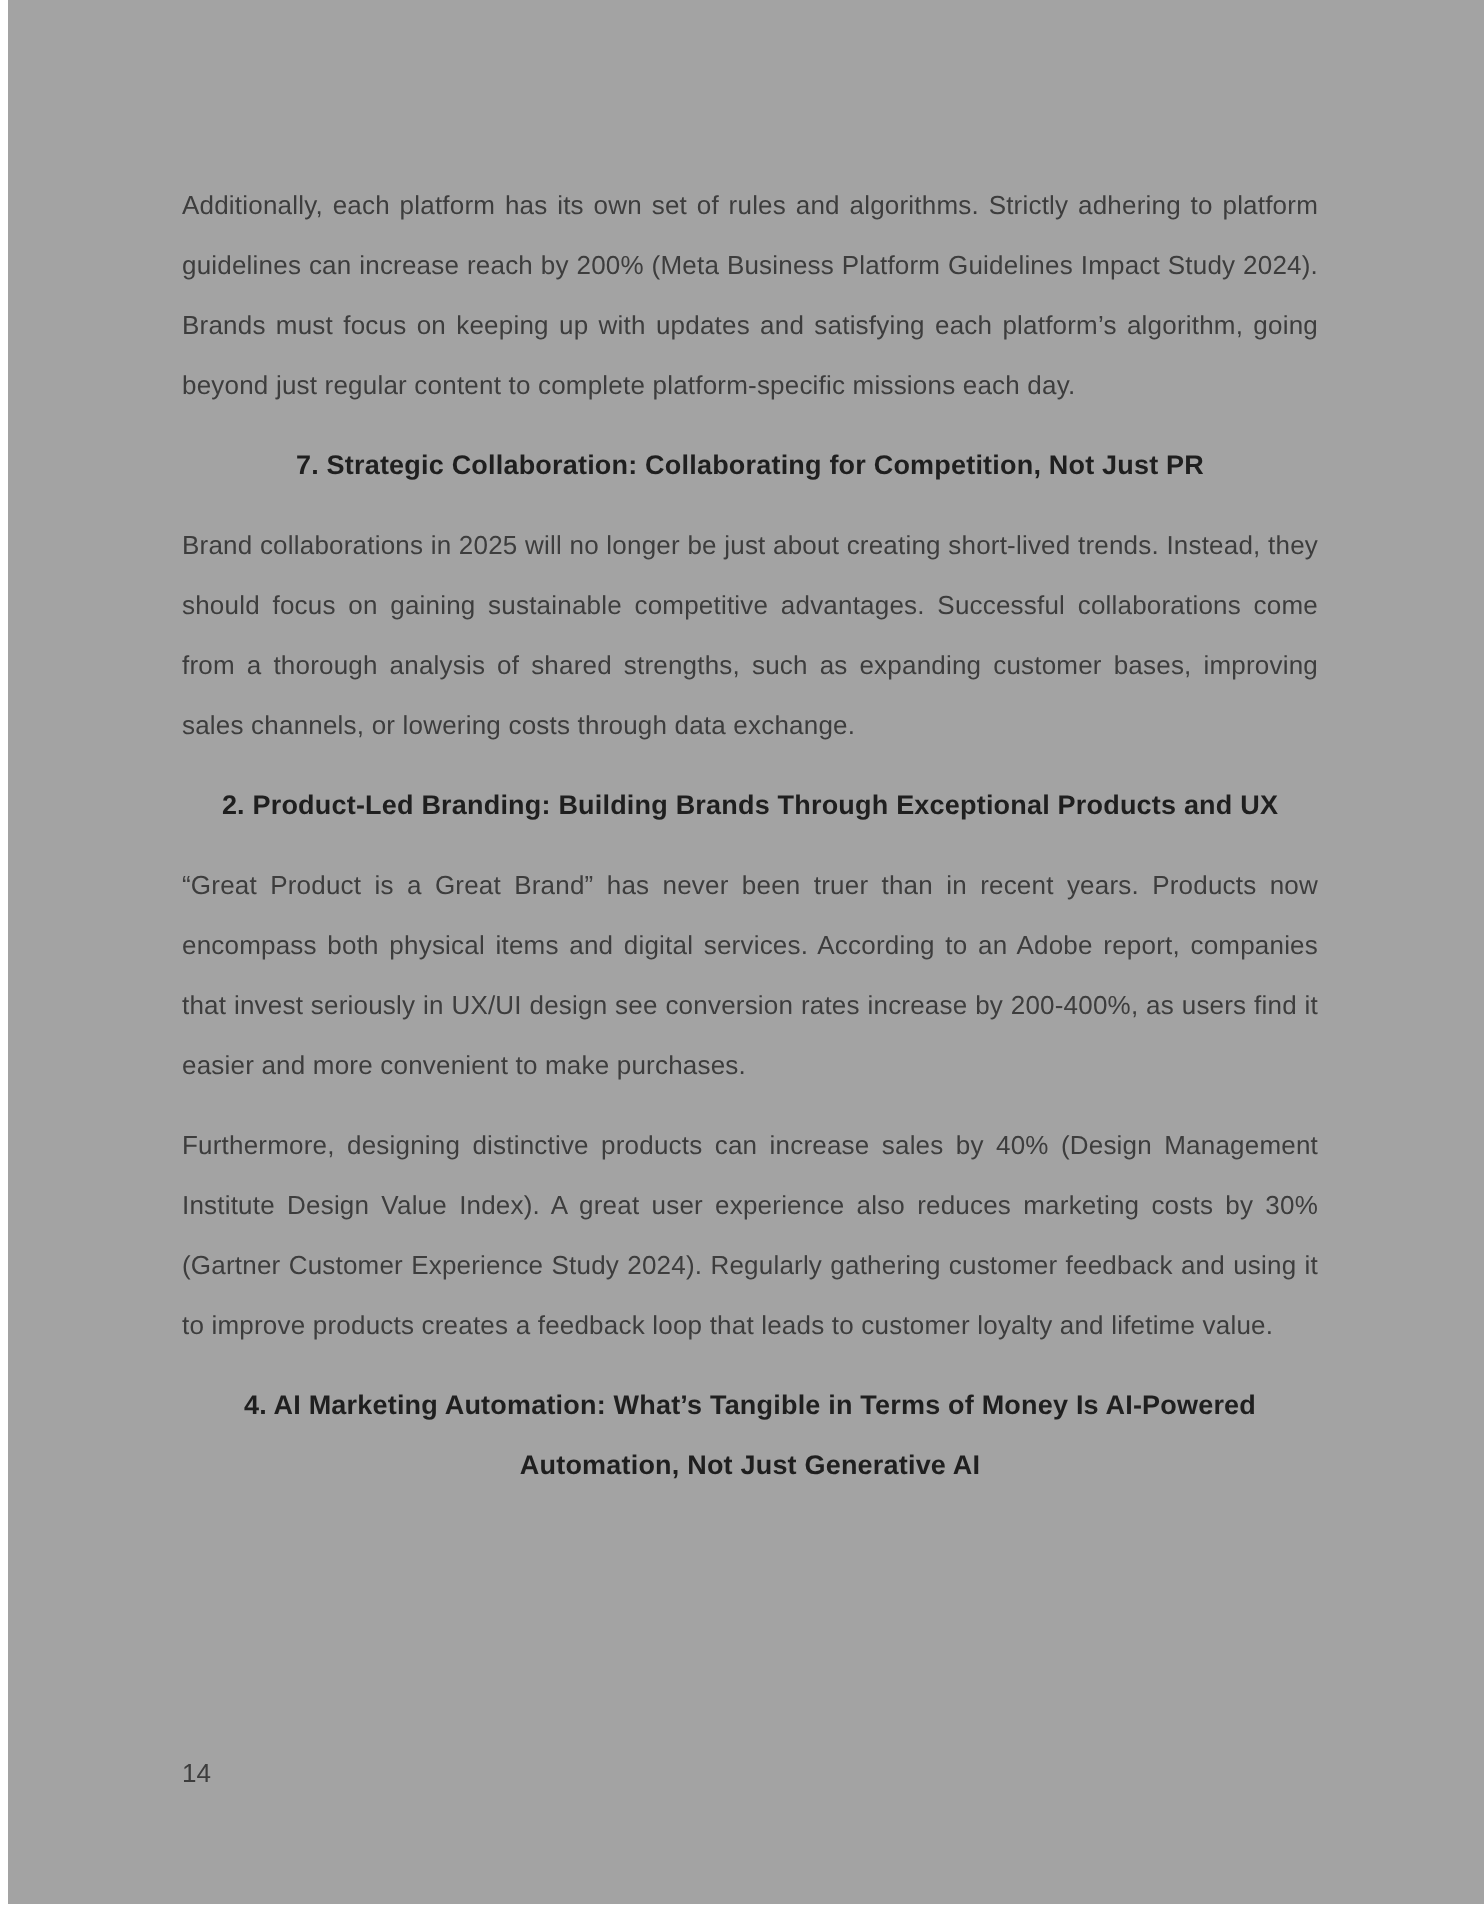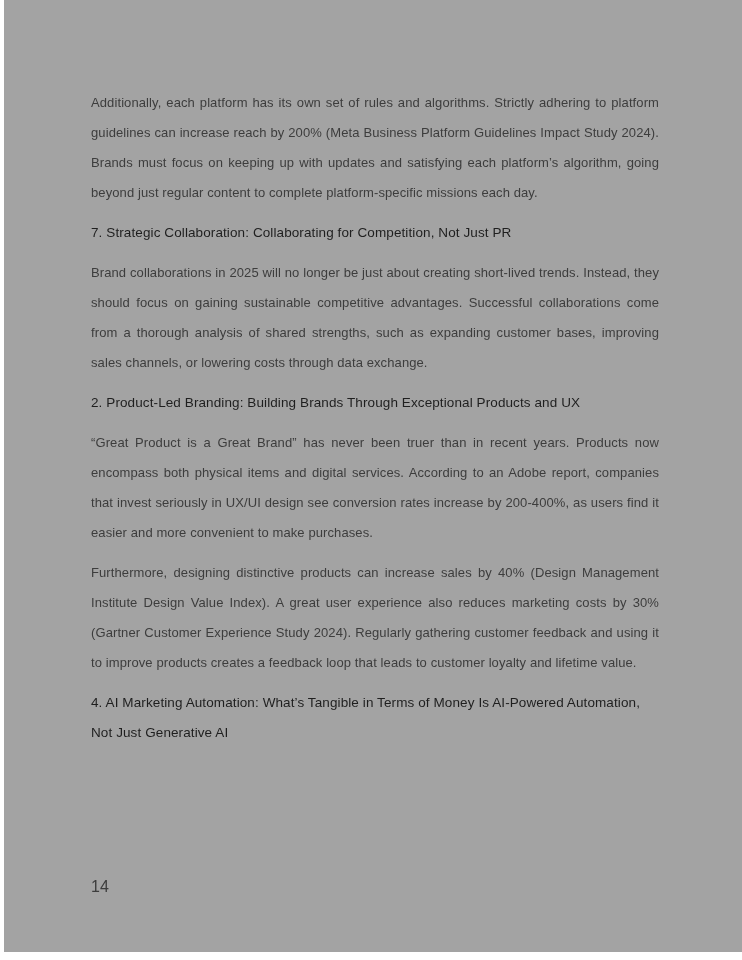--- a/index.html
+++ b/index.html
@@ -34,30 +34,30 @@
     color: #3d3d3d;
     text-align: justify;
     margin: 0 0 10px 0;
     font-weight: 400;
     letter-spacing: 0.1px;
   }
   .heading {
     font-size: 13.5px;
     line-height: 30px;
     color: #1f1f1f;
-    font-weight: 400;
-    text-align: left;
+    font-weight: 700;
+    text-align: center;
     margin: 10px 0 10px 0;
     letter-spacing: 0.1px;
   }
   .page-number {
     position: absolute;
     left: 87px;
     top: 872px;
-    font-size: 16px;
+    font-size: 13px;
     line-height: 30px;
     color: #3d3d3d;
   }
 </style>
 </head>
 <body>
 
 <div class="page">
   <div class="content">
 

